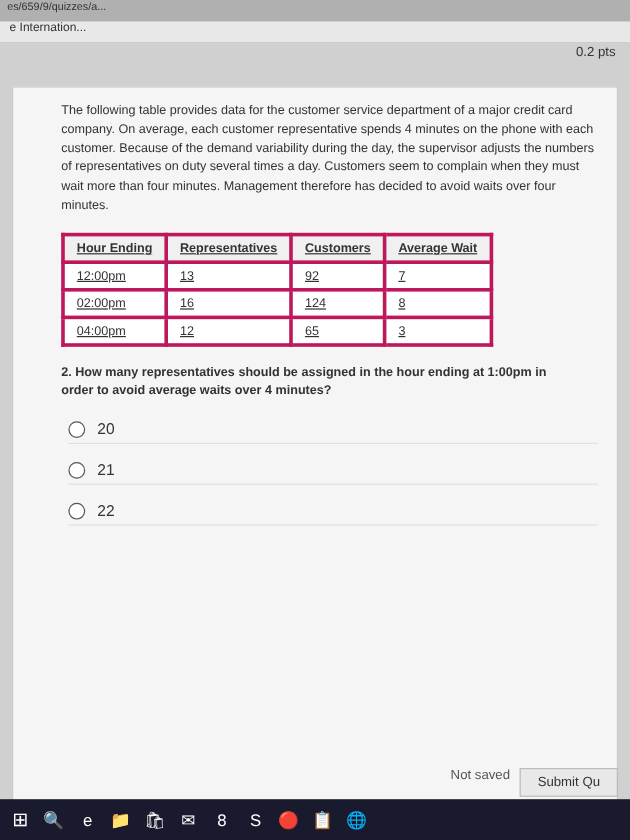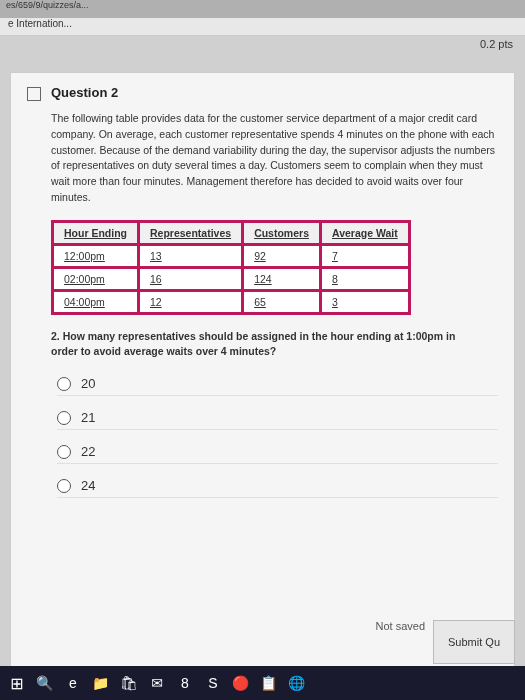--- a/index.html
+++ b/index.html
@@ -179,21 +179,21 @@
     }
 
     .not-saved {
       font-size: 11px;
       color: #555;
     }
 
     .submit-button {
       background: #e8e8e8;
       border: 1px solid #bbb;
-      padding: 15px 14px;
+      padding: 5px 14px;
       font-size: 11px;
       cursor: pointer;
       color: #333;
     }
 
     .taskbar {
       position: absolute;
       bottom: 0;
       left: 0;
       right: 0;
@@ -228,24 +228,20 @@
 </div>
 
 <div class="internation-bar">
   <span class="internation-text">e Internation...</span>
 </div>
 
 <span class="pts-label">0.2 pts</span>
 
 <div class="main-content">
 
-  <div class="question-header">
-    <div class="checkbox-icon"></div>
-    <span class="question-title">Question 2</span>
-  </div>
 
   <p class="question-text">The following table provides data for the customer service department of a major credit card company. On average, each customer representative spends 4 minutes on the phone with each customer. Because of the demand variability during the day, the supervisor adjusts the numbers of representatives on duty several times a day. Customers seem to complain when they must wait more than four minutes. Management therefore has decided to avoid waits over four minutes.</p>
 
   <table class="data-table">
     <thead>
       <tr>
         <th>Hour Ending</th>
         <th>Representatives</th>
         <th>Customers</th>
         <th>Average Wait</th>
@@ -281,24 +277,20 @@
         <span class="radio-label">20</span>
       </div>
       <div class="radio-option">
         <div class="radio-circle"></div>
         <span class="radio-label">21</span>
       </div>
       <div class="radio-option">
         <div class="radio-circle"></div>
         <span class="radio-label">22</span>
       </div>
-      <div class="radio-option">
-        <div class="radio-circle"></div>
-        <span class="radio-label">24</span>
-      </div>
     </div>
 
 </div>
 
 <div class="bottom-nav">
   <button class="prev-button">◄ Previous</button>
   <button class="next-button">Next ►</button>
 </div>
 
 <div class="bottom-bar">

